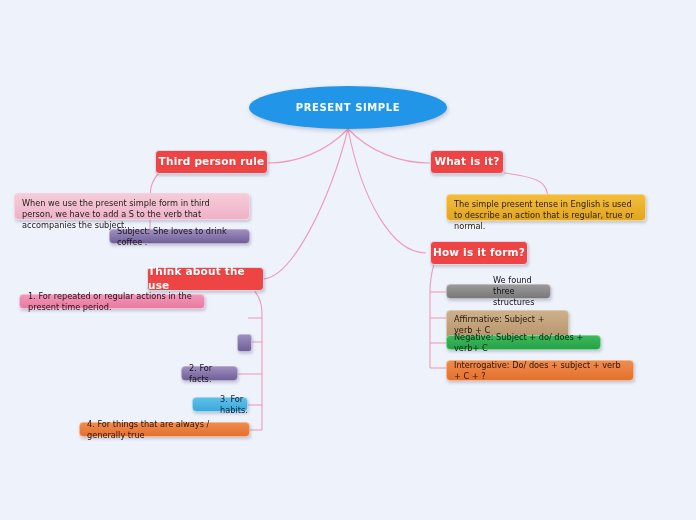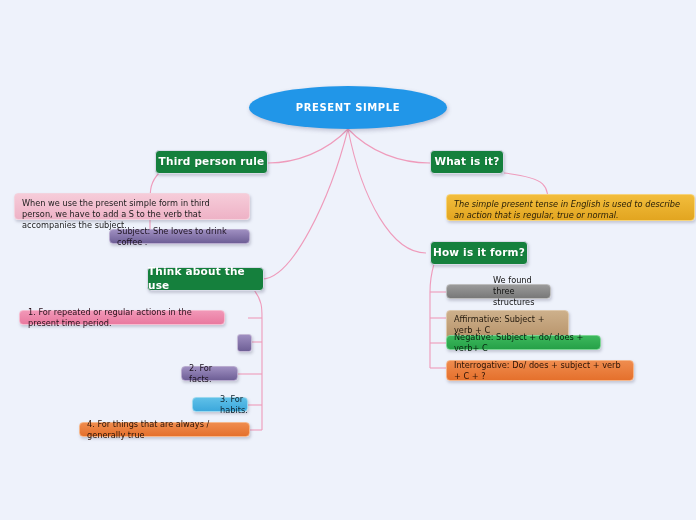--- a/index.html
+++ b/index.html
@@ -51,21 +51,21 @@
     font-size: 10px;
     letter-spacing: 0.6px;
     box-shadow: 1px 2px 4px rgba(80,80,120,0.3);
   }
 
   
   .branch {
     display: flex;
     align-items: center;
     justify-content: center;
-    background: #15803d;
+    background: #ef4444;
     border: 1px solid #d9dbe8;
     color: #ffffff;
     font-weight: bold;
     font-size: 10.5px;
     letter-spacing: 0.2px;
     text-shadow: 0 1px 1px rgba(0,0,0,0.12);
   }
 
   
   .leaf {
@@ -187,21 +187,21 @@
   </div>
 
   <div class="node leaf leaf-purple" style="left:109px; top:229px; width:141px; height:15px;">
     <span>Subject: She loves to drink coffee .</span>
   </div>
 
   <div class="node branch" style="left:430px; top:150px; width:74px; height:24px;">
     <span>What is it?</span>
   </div>
 
-  <div class="node leaf leaf-gold multiline" style="left:446px; top:194px; width:249px; height:27px;font-style:italic;">
+  <div class="node leaf leaf-gold multiline" style="left:446px; top:194px; width:200px; height:27px;">
     <span>The simple present tense in English is used to describe an action that is regular, true or normal.</span>
   </div>
 
   <div class="node branch" style="left:430px; top:241px; width:98px; height:24px;">
     <span>How is it form?</span>
   </div>
 
   <div class="node leaf leaf-gray" style="left:446px; top:284px; width:105px; height:15px;">
     <span>We found three structures</span>
   </div>
@@ -215,21 +215,21 @@
   </div>
 
   <div class="node leaf leaf-orange" style="left:446px; top:360px; width:188px; height:21px;">
     <span>Interrogative: Do/ does + subject + verb + C + ?</span>
   </div>
 
   <div class="node branch" style="left:147px; top:267px; width:117px; height:24px;">
     <span>Think about the use</span>
   </div>
 
-  <div class="node leaf leaf-magenta" style="left:19px; top:310px; width:206px; height:15px;padding-left:8px;">
+  <div class="node leaf leaf-magenta" style="left:19px; top:294px; width:186px; height:15px;padding-left:8px;">
     <span>1. For repeated or regular actions in the present time period.</span>
   </div>
 
   <div class="stub" style="left:237px; top:334px;"></div>
 
   <div class="node leaf leaf-purple" style="left:181px; top:366px; width:57px; height:15px;">
     <span>2. For facts.</span>
   </div>
 
   <div class="node leaf leaf-blue" style="left:192px; top:397px; width:56px; height:15px;">

